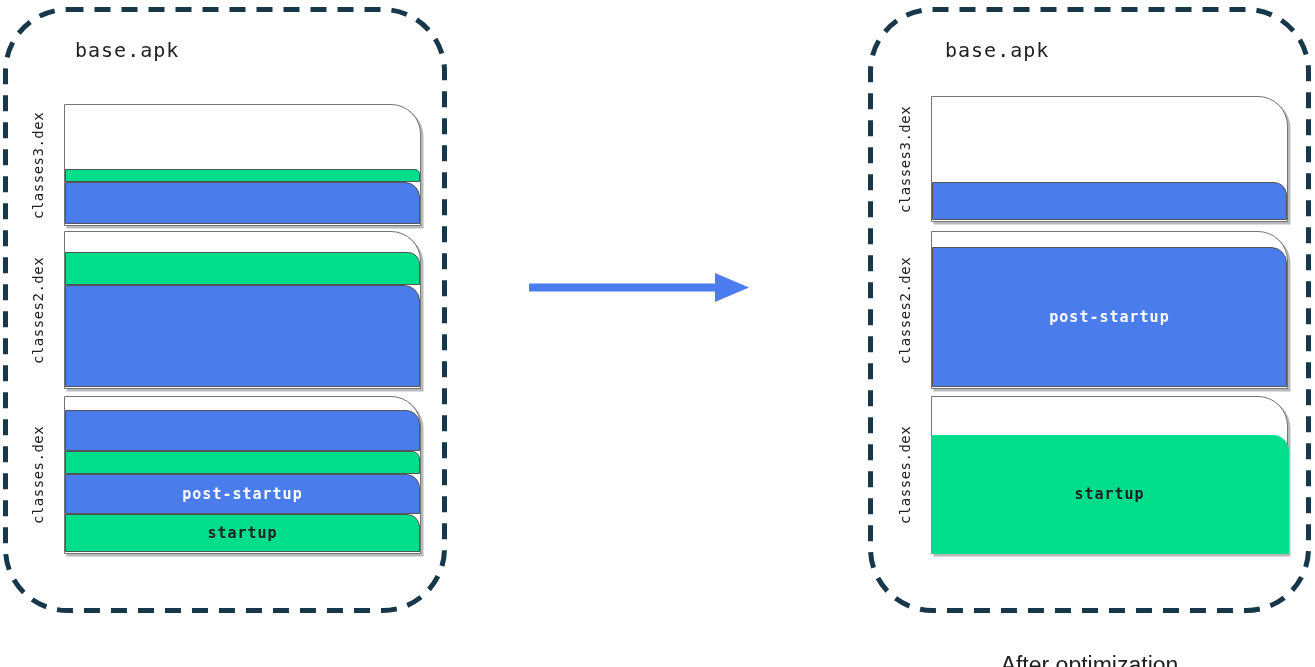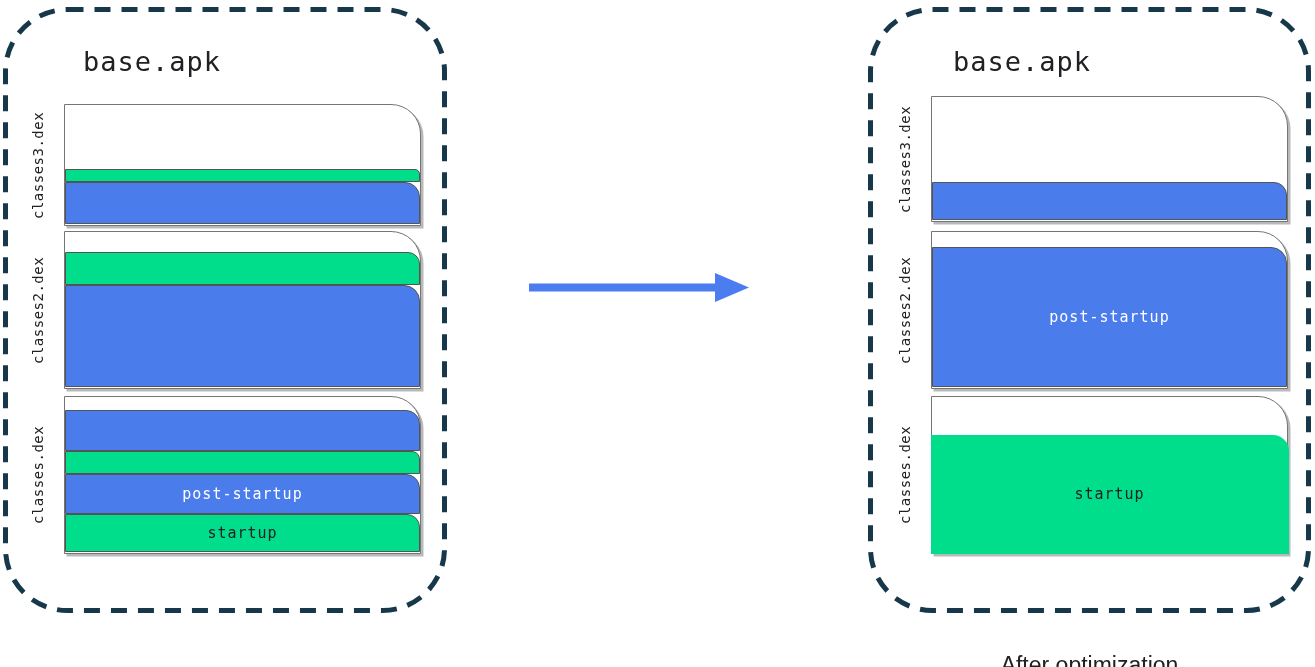--- a/index.html
+++ b/index.html
@@ -3,34 +3,34 @@
 <meta charset="utf-8">
 <style>
   html,body { margin:0; padding:0; background:#ffffff; }
   .canvas {
     position:relative; width:1315px; height:667px; background:#ffffff;
     font-family:"DejaVu Sans Mono","Liberation Mono",monospace; overflow:hidden;
   }
   .panel { position:absolute; }
   .outline { position:absolute; left:0; top:0; }
   .apk-title {
-    position:absolute; margin:8px; font-size:27px; font-weight:500;
+    position:absolute; margin:0; font-size:20px; font-weight:500;
     color:#202124; letter-spacing:1px; white-space:nowrap;
   }
   .files { position:absolute; left:0; top:0; right:0; bottom:0; }
   .file {
     position:absolute; box-sizing:border-box; background:#ffffff;
     border:1.5px solid #757575; border-top-right-radius:30px;
     box-shadow:2.5px 2.5px 0 rgba(95,99,104,0.45);
   }
   .segs { position:absolute; left:0; top:0; right:0; bottom:0; display:flex; flex-direction:column; }
   .seg { width:100%; box-sizing:border-box; display:flex; align-items:center; justify-content:center; flex:0 0 auto; }
   .seg.colored { border:1.2px solid #545454; }
   .seg.flat { border:none; }
-  .seg-label { font-size:15px; letter-spacing:1px; line-height:1; }
+  .seg-label { font-size:15px; letter-spacing:1px; line-height:1;font-weight:bold; }
   .file-label {
     position:absolute; left:-38px; top:0; bottom:0; width:22px;
     display:flex; align-items:center; justify-content:center;
     writing-mode:vertical-rl; transform:rotate(180deg);
     font-size:14px; color:#202124; letter-spacing:0.5px; white-space:nowrap;
   }
   .caption {
     position:absolute; font-family:"Liberation Sans",sans-serif;
     font-size:23px; color:#212121; text-align:center; line-height:26px;
   }

